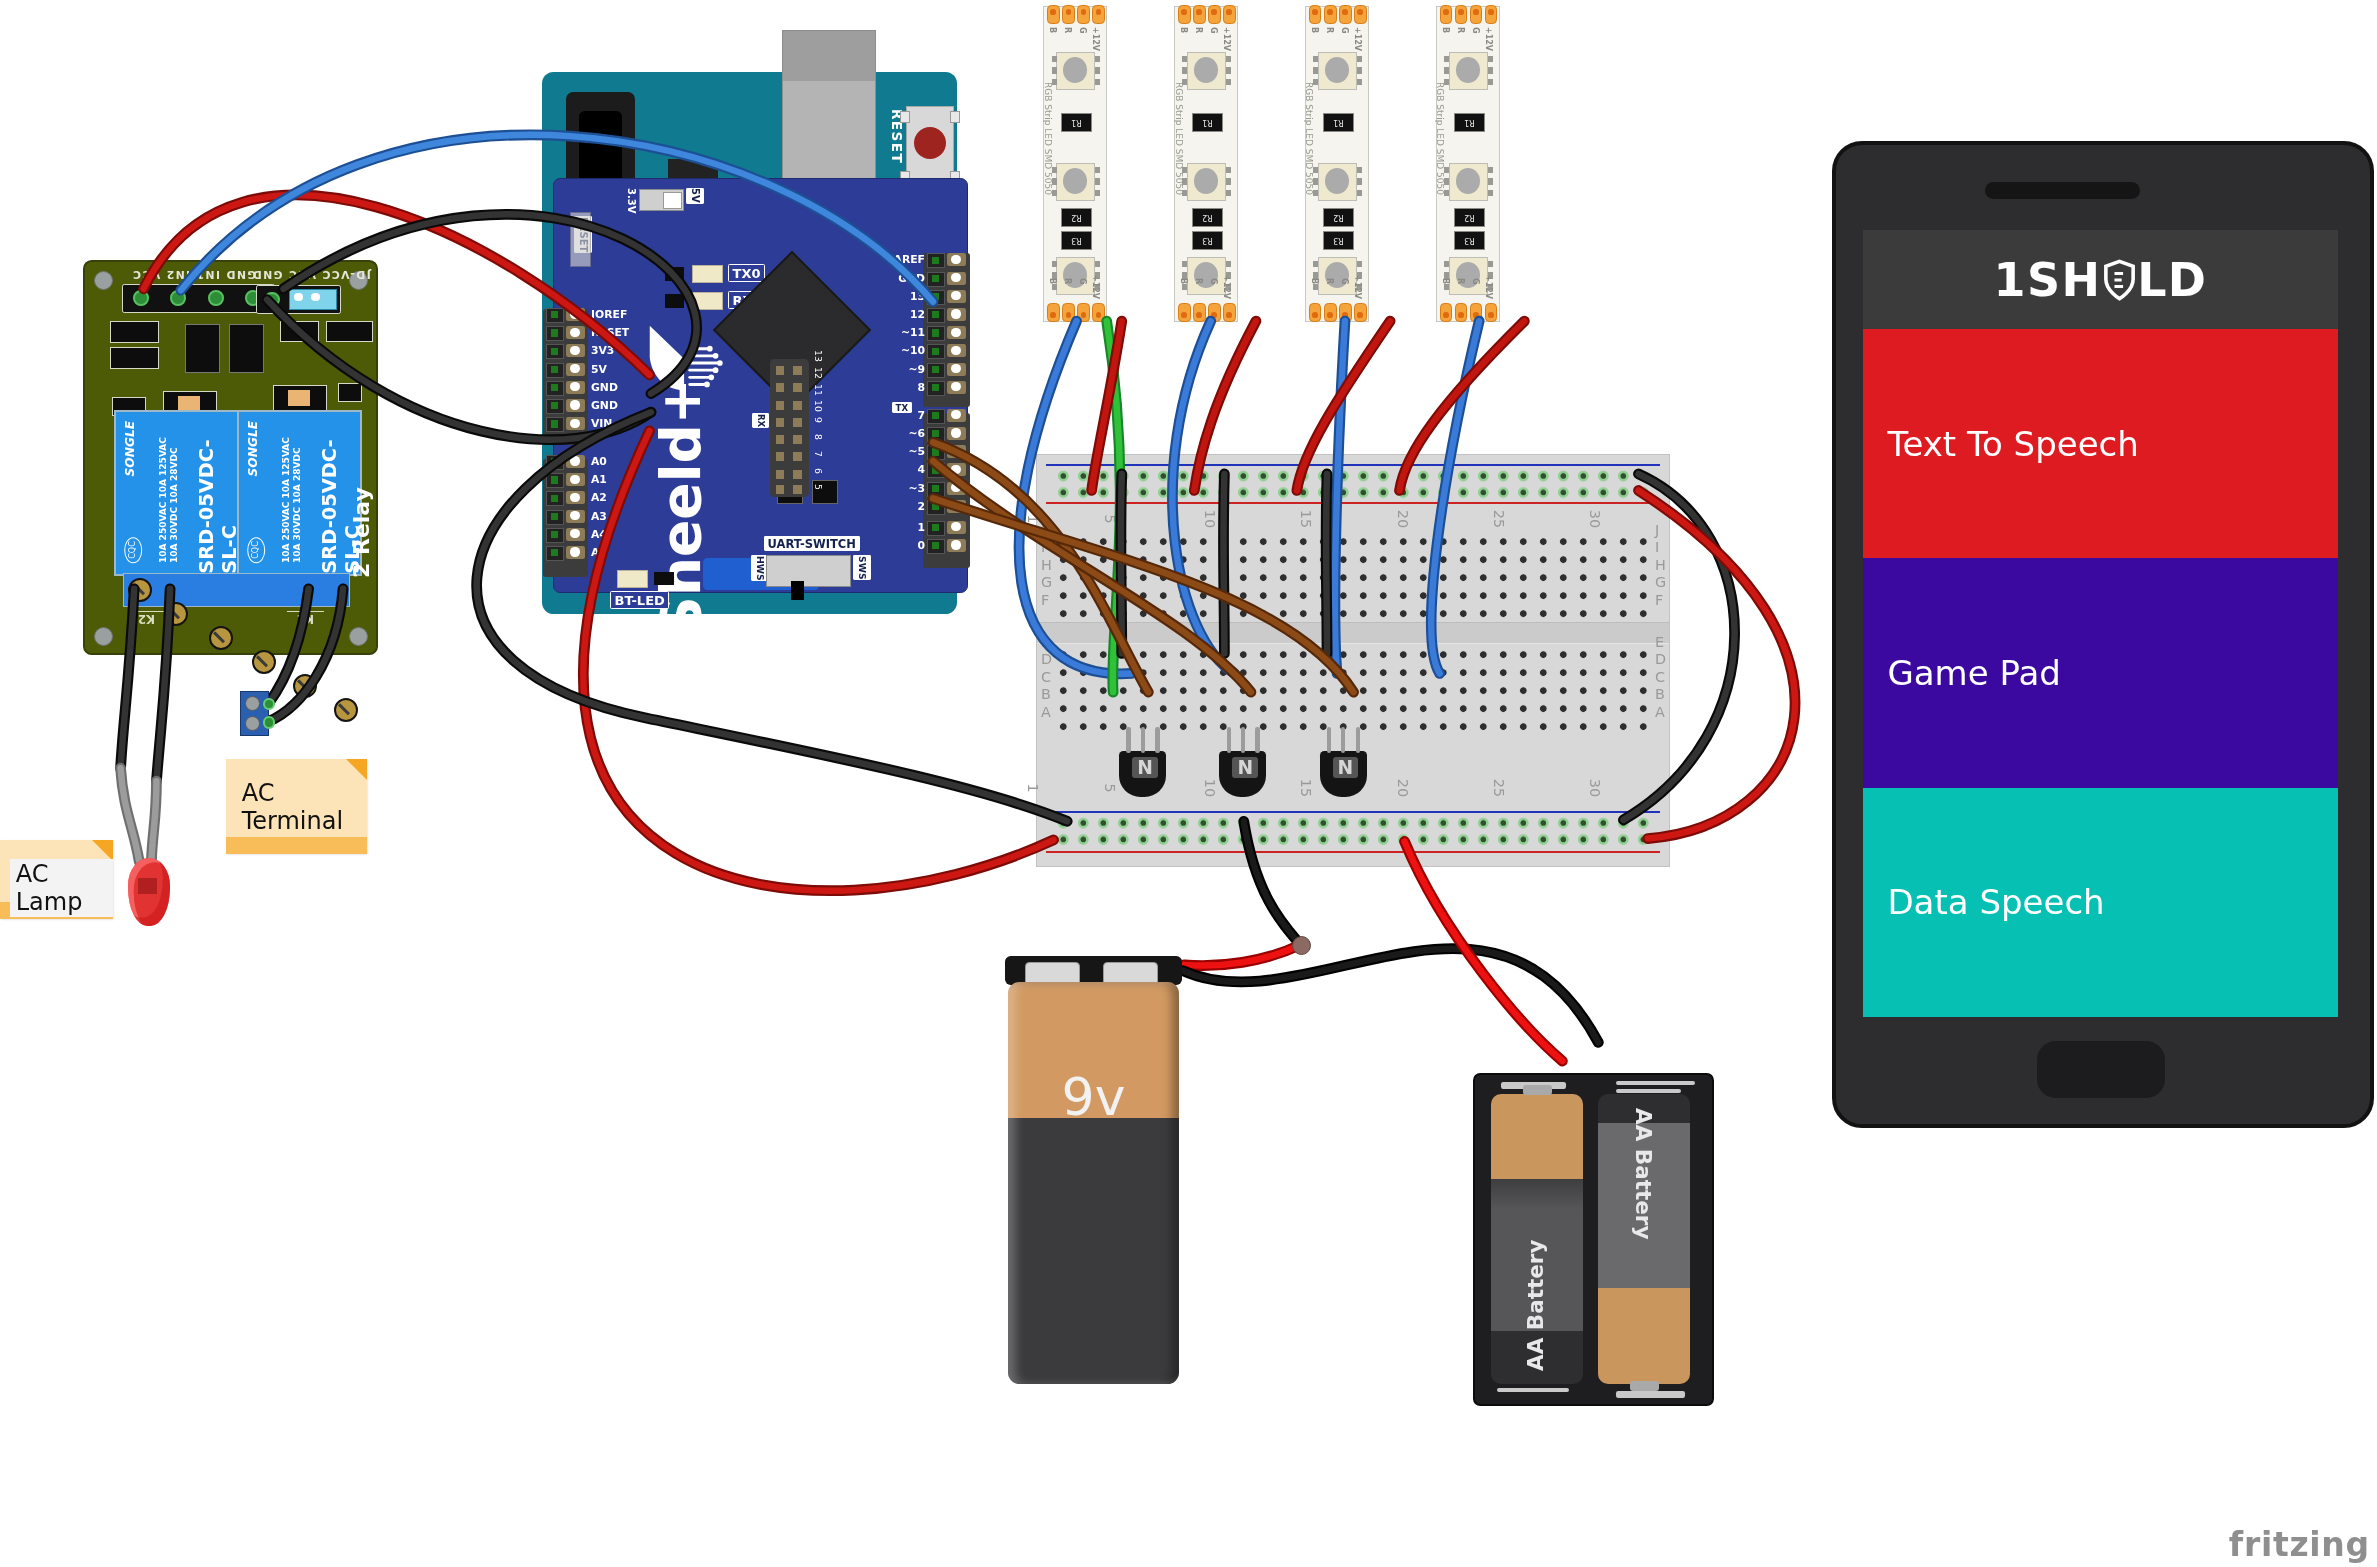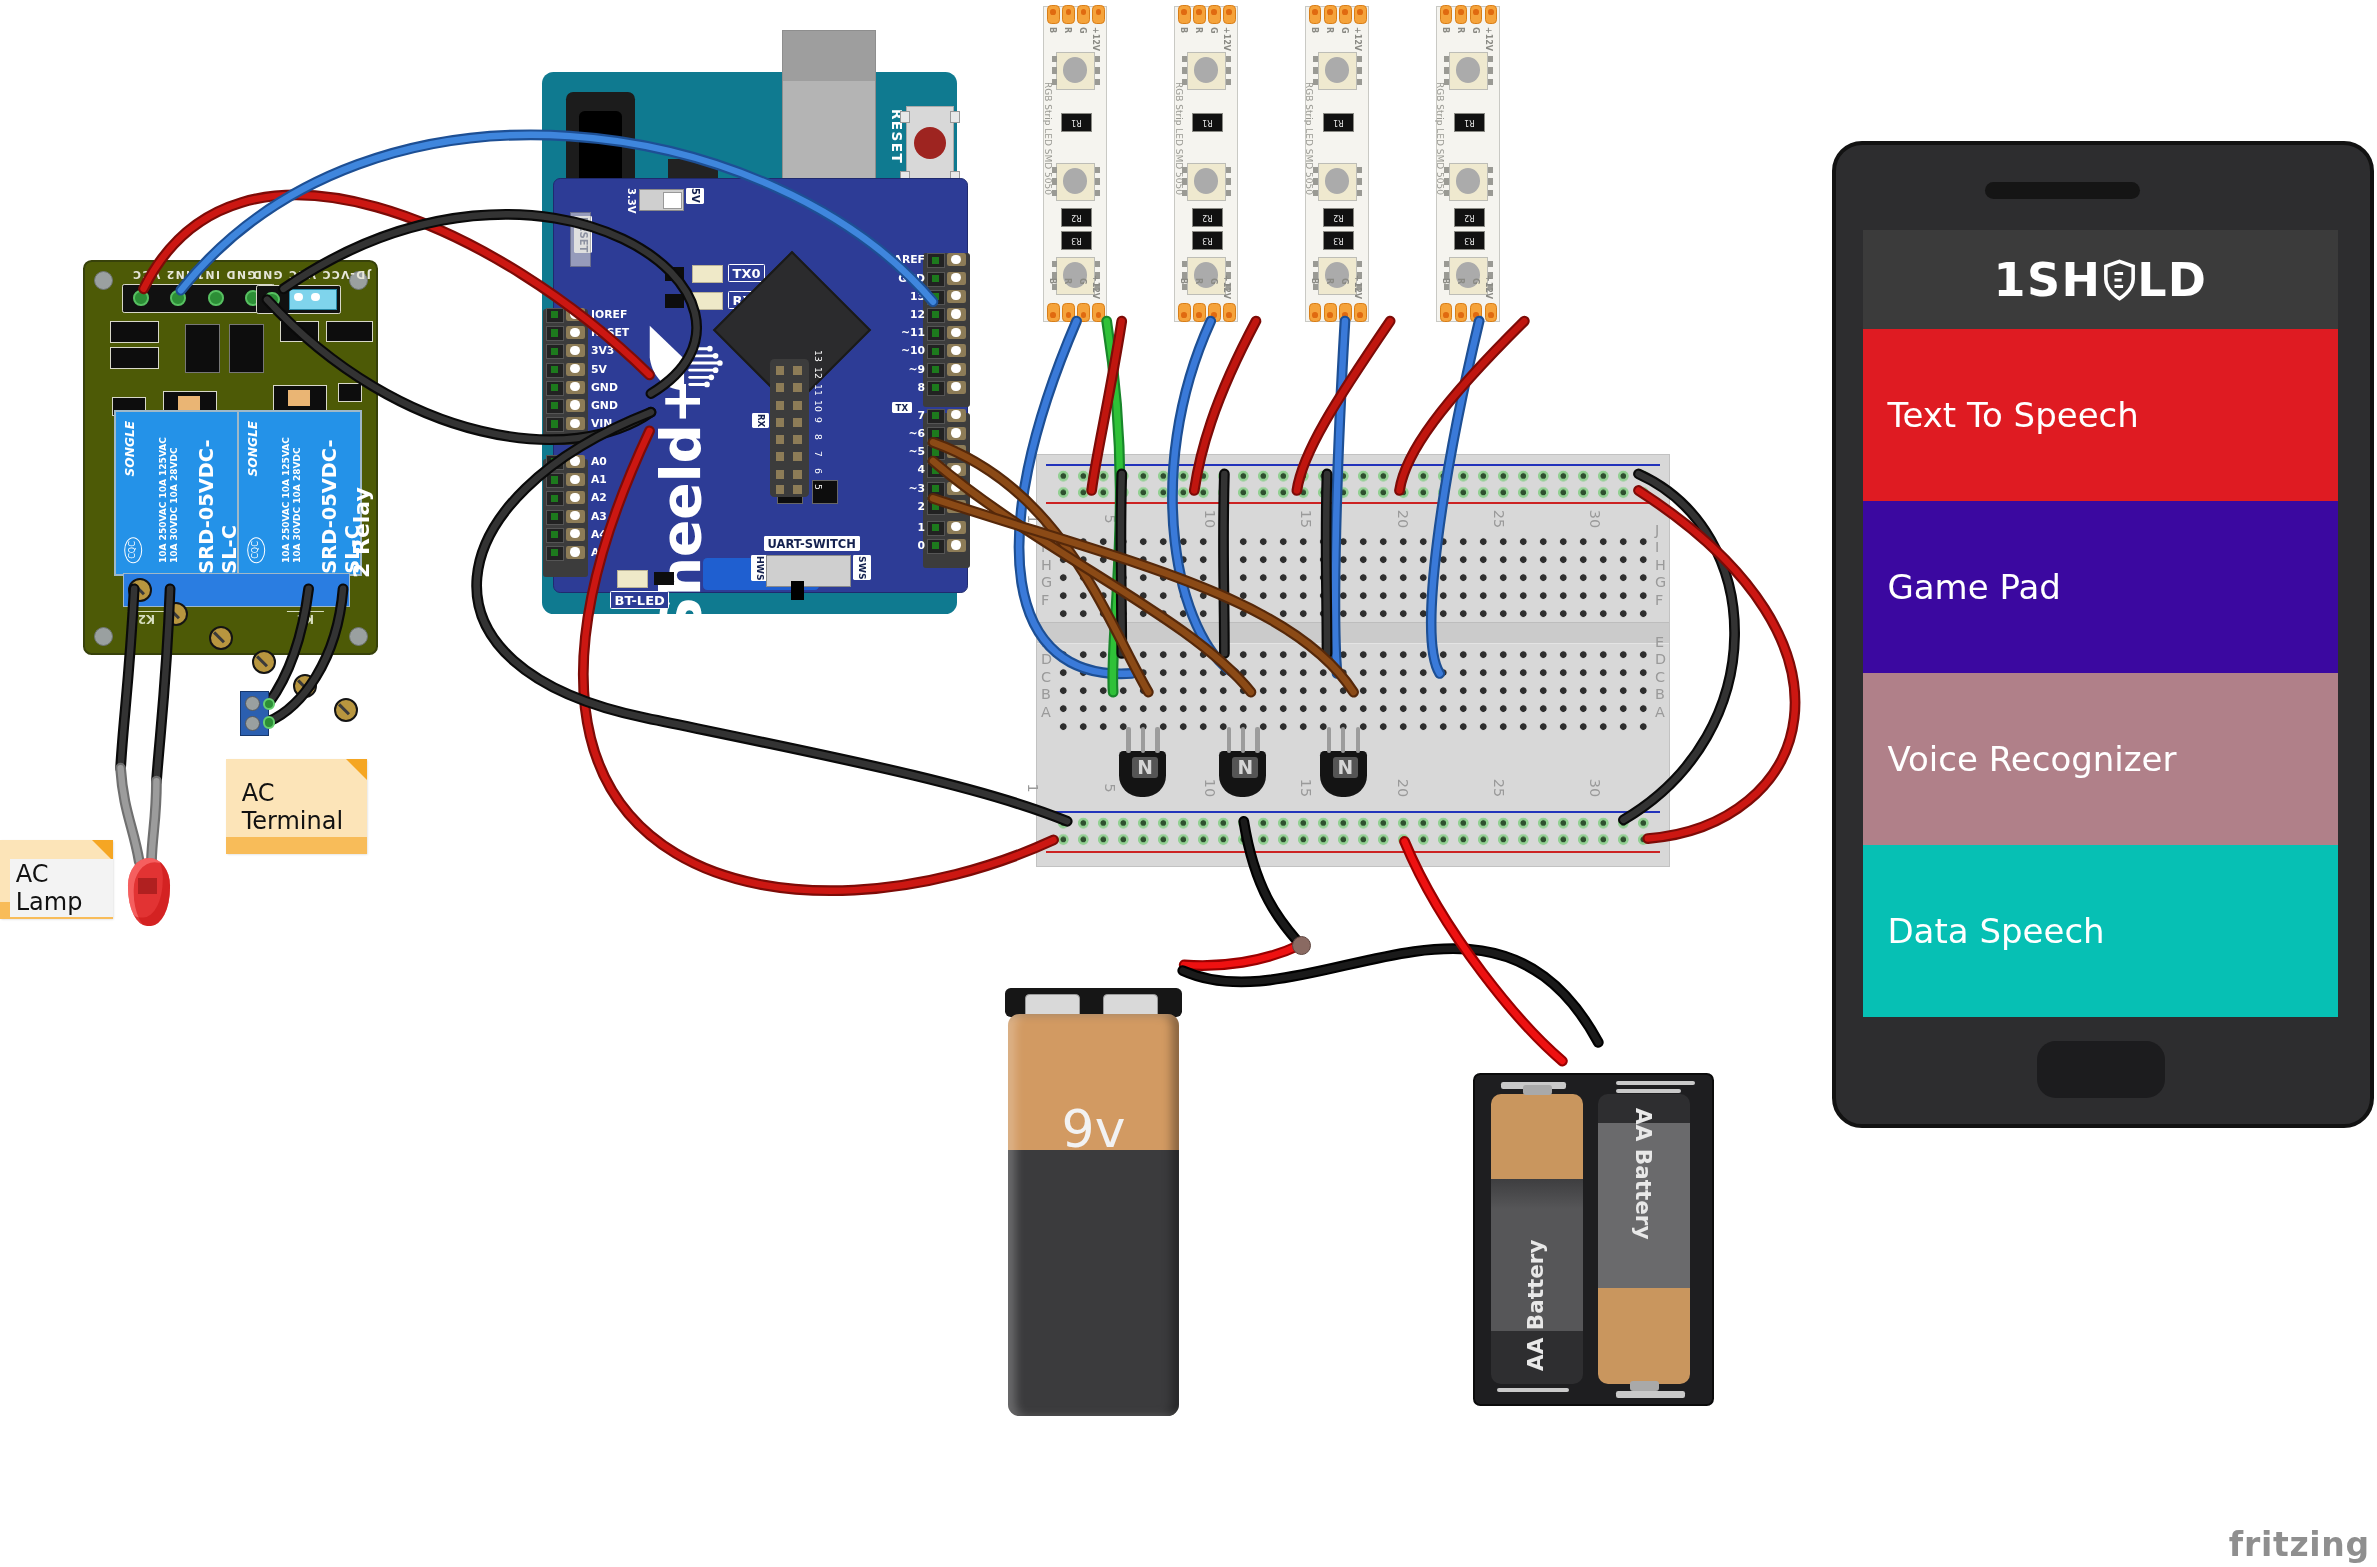--- a/index.html
+++ b/index.html
@@ -78,21 +78,21 @@
   .bb-rail{position:absolute;left:17px;right:17px;height:32px;background-image:radial-gradient(circle at 9.3px 8px,#2f4f2f 2.5px,#93d093 3.2px 5px,transparent 5.7px);background-size:20px 16.5px;}
   .bb-grid{position:absolute;left:17px;right:17px;background-image:radial-gradient(circle at 9.3px 8.6px,#2e2e2e 2.9px,#c6c6c6 3.6px,transparent 4.3px);background-size:20px 18px;}
   .bb-groove{position:absolute;left:0;right:0;height:20px;background:#cbcbcb;border-top:1.4px solid #bdbdbd;border-bottom:1.4px solid #e4e4e4;}
   .bb-letter{position:absolute;color:#9a9a9a;font-size:14.4px;}
   .bb-num{position:absolute;color:#9a9a9a;font-size:14.4px;transform:rotate(90deg);}
   .transistor{position:absolute;width:47px;height:46px;background:#141414;border-radius:4.3px 4.3px 21.5px 21.5px;}
   .transistor span{position:absolute;left:13px;top:5.7px;color:#d6d6d6;background:#555;font-weight:bold;font-size:18.7px;padding:0 5px;border-radius:2.9px;}
   .transistor .leg{position:absolute;top:-24.4px;width:4.3px;height:26px;background:#9c9c9c;border-radius:2.2px;}
 
   
-  .battery9{left:1005px;top:956px;width:177px;height:431px;margin-top:32px;}
+  .battery9{left:1005px;top:956px;width:177px;height:431px;}
   .b9cap{position:absolute;left:0;top:0;width:177px;height:29px;background:#161616;border-radius:5.7px;}
   .b9term{position:absolute;top:5.7px;width:53px;height:27px;background:#d9d9d9;border:1.4px solid #9a9a9a;border-radius:4.3px;}
   .b9body{position:absolute;left:2.9px;top:26px;width:171px;height:402px;border-radius:11.5px;background:linear-gradient(180deg,#d29a62 0,#d29a62 136px,#3b3b3d 136px,#3b3b3d 100%);box-shadow:inset 7.2px 0 10px rgba(255,255,255,.25), inset -7.2px 0 10px rgba(0,0,0,.35);}
   .b9txt{position:absolute;left:0;top:111px;width:100%;text-align:center;color:#f2f2f2;font-size:52px;}
   .aa-holder{left:1473px;top:1073px;width:237px;height:329px;background:#1e1e20;border:2.9px solid #0b0b0b;border-radius:7.2px;}
   .aa-batt{position:absolute;top:18.7px;width:92px;height:290px;border-radius:10px;}
   .aa-txt{position:absolute;color:#e8e8e8;font-size:21.5px;font-weight:bold;}
   .contact{position:absolute;background:#c9c9c9;}
 
   
@@ -1040,23 +1040,20 @@
         </div>
       </div>
       <div id="menu-host" style="display: flex; flex-direction: column; flex: 1 1 0%;">
 
           <div class="menu-item" style="--i: 1; --c: #df1b22;">
             <span>Text To Speech</span>
           </div>
           <div class="menu-item" style="--i: 2; --c: #3b08a0;">
             <span>Game Pad</span>
           </div>
-          <div class="menu-item" style="--i: 4; --c: #b08089;">
-            <span>Voice Recognizer</span>
-          </div>
           <div class="menu-item" style="--i: 5; --c: #06c0b4;">
             <span>Data Speech</span>
           </div>
         </div>
     </div>
     <div class="homebtn"></div>
   </div>
 
   <div class="abs fritzing">fritzing</div>
 </div>

